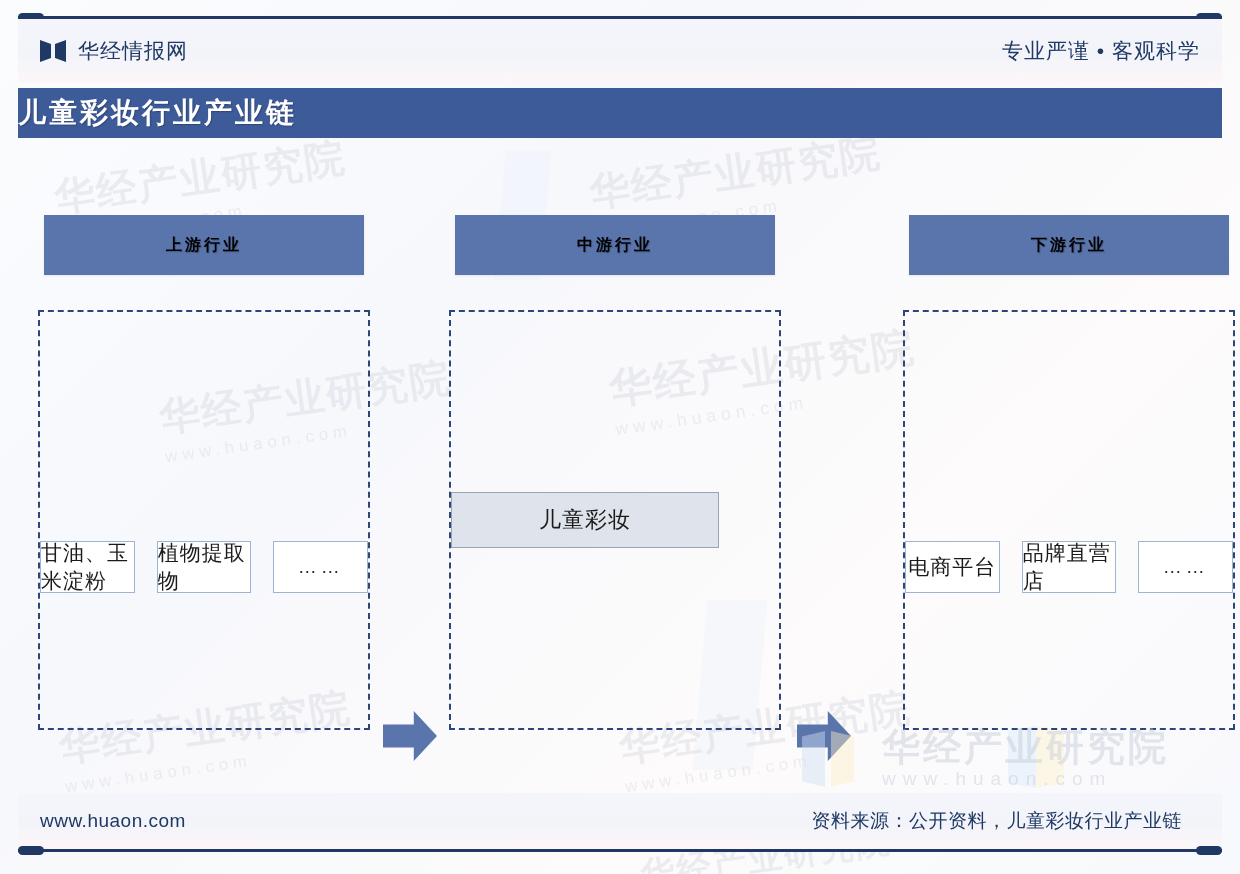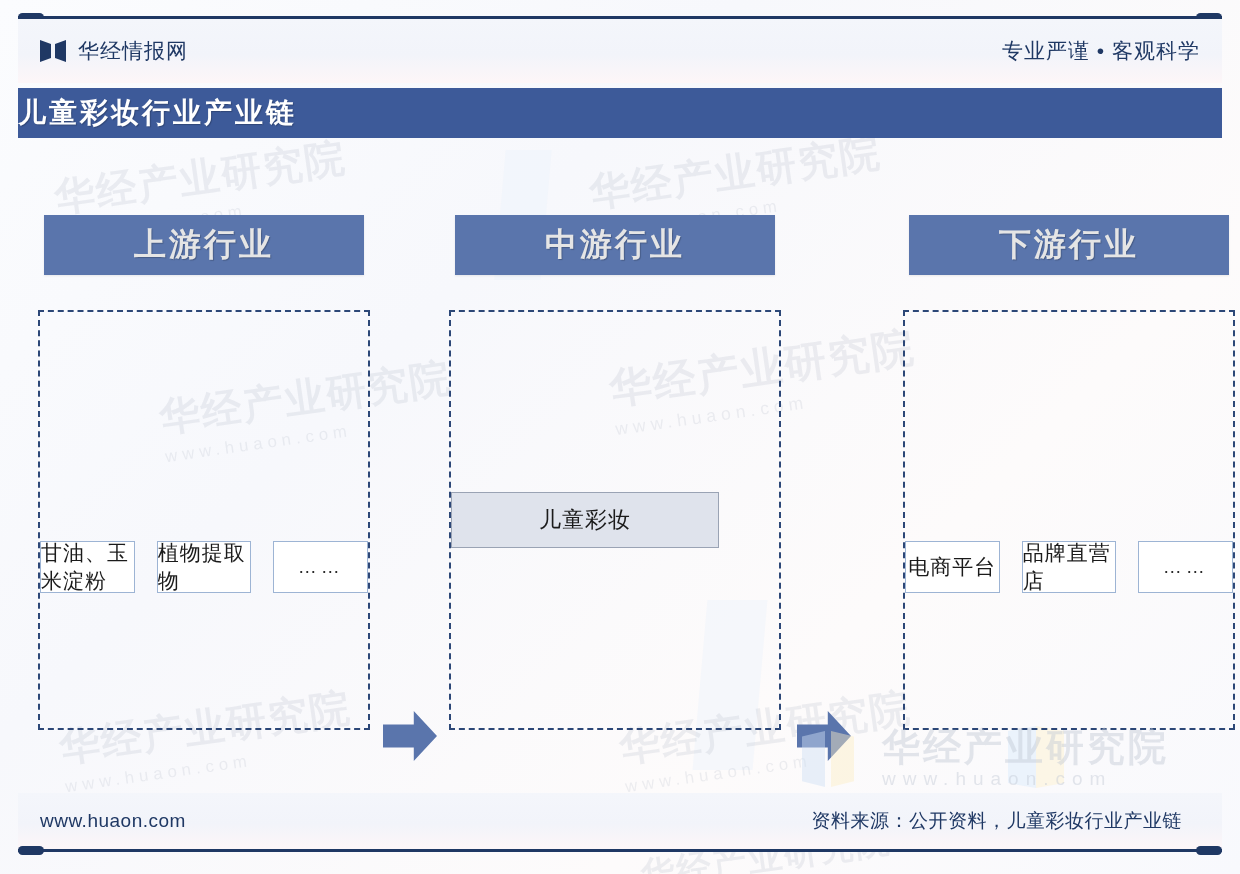--- a/index.html
+++ b/index.html
@@ -216,22 +216,22 @@
 
   .col-head {
     height: 60px;
     background: #5a75ac;
     display: flex;
     align-items: center;
     justify-content: center;
     box-shadow: 0 1px 2px rgba(0,0,0,0.08);
   }
   .col-head .t {
-    color: #e5e5e5;
-    font-size: 32px;
+    color: #000000;
+    font-size: 16px;
     font-weight: 700;
     letter-spacing: 3px;
     text-shadow: 1px 1px 1px rgba(0,0,0,0.22);
   }
 
   .col-body {
     position: absolute;
     top: 95px;
     left: -6px;
     width: 332px;

